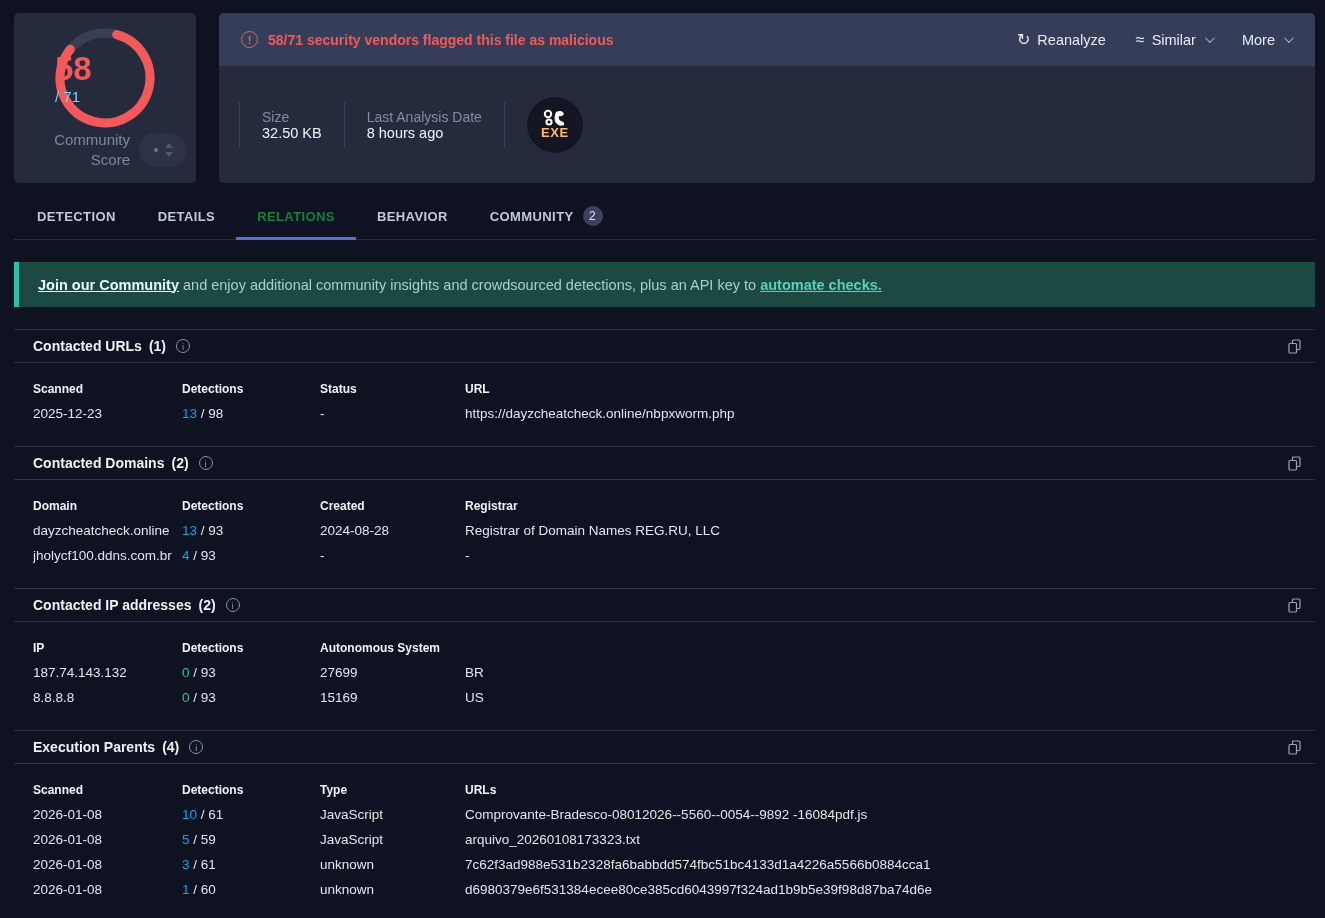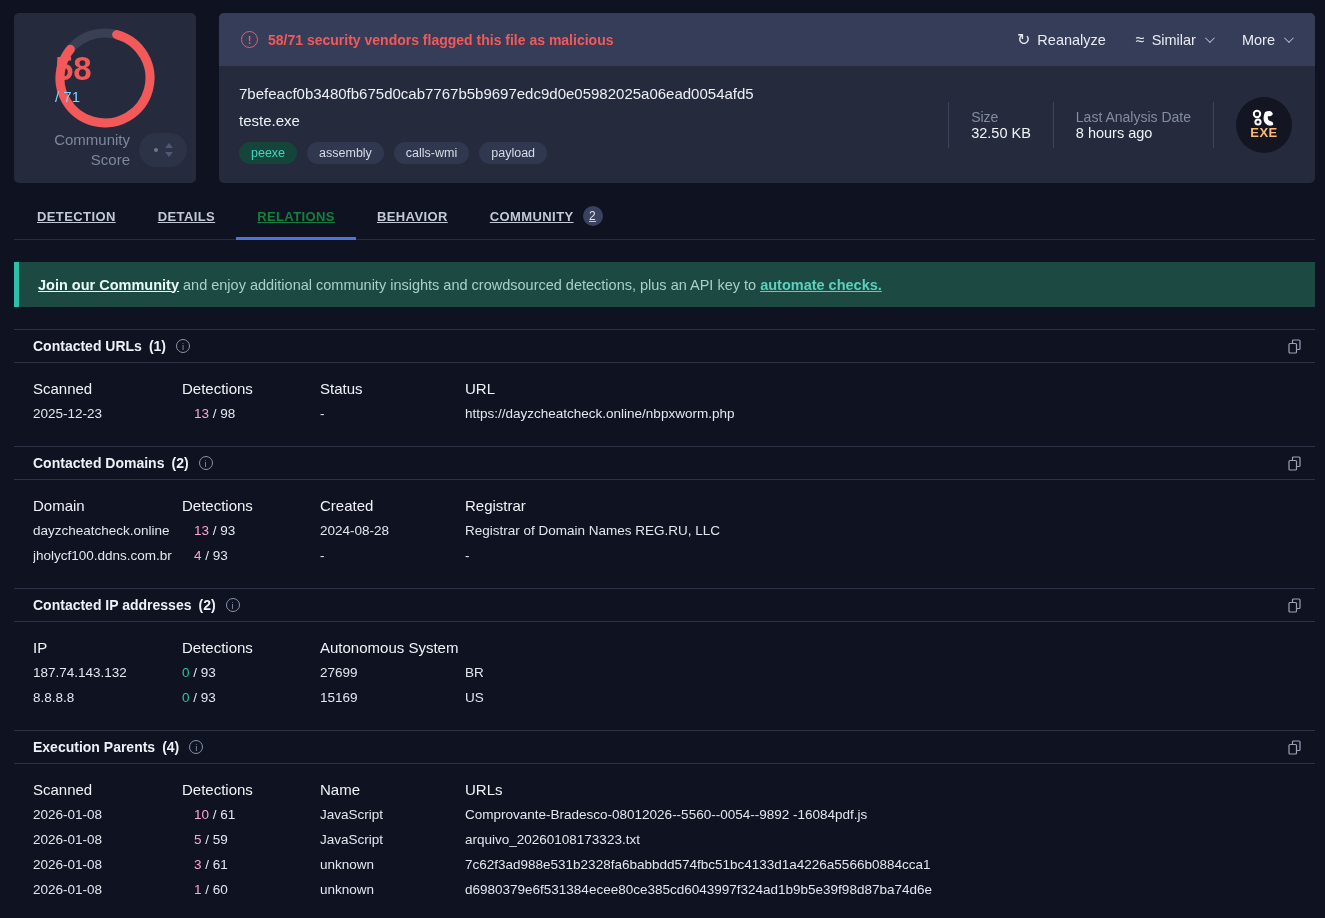--- a/index.html
+++ b/index.html
@@ -40,42 +40,42 @@
   .file-meta { display:flex; align-items:center; flex:none; }
   .vsep { width:1px; height:46px; background:#3c4459; flex:none; }
   .meta-block { padding:0 22px; }
   .meta-label { color:#828ca3; font-size:14px; margin-bottom:0; white-space:nowrap; }
   .meta-value { color:#f0f2f7; font-size:14.5px; white-space:nowrap; }
   .exe-badge { width:56px; height:56px; border-radius:50%; background:#131622; margin-left:22px; display:flex; flex-direction:column; align-items:center; justify-content:center; flex:none; }
   .exe-text { color:#fdba74; font-size:13px; font-weight:700; letter-spacing:.5px; margin-top:-2px; }
 
   
   .tabs { display:flex; align-items:stretch; height:45px; margin:12px 10px 0 14px; border-bottom:1px solid #272d3f; padding-left:2px; }
-  .tab { display:flex; align-items:center; padding:0 21px; font-size:13px; font-weight:700; letter-spacing:.4px; color:#c3c9d9; cursor:pointer; border-bottom:3px solid transparent; margin-bottom:-1px;text-decoration:underline; }
+  .tab { display:flex; align-items:center; padding:0 21px; font-size:13px; font-weight:700; letter-spacing:.4px; color:#c3c9d9; cursor:pointer; border-bottom:3px solid transparent; margin-bottom:-1px; }
   .tab.active { color:#15803d; border-bottom-color:#5273d6; }
   .tab-badge { margin-left:9px; min-width:20px; height:20px; padding:0 6px; border-radius:10px; background:#3a4260; color:#dfe3ee; font-size:12px; font-weight:400; display:flex; align-items:center; justify-content:center; }
 
   
   .cbanner { margin:22px 10px 0 14px; height:45px; background:#1c4a42; border-left:5px solid #2fbfa9; display:flex; align-items:center; padding-left:19px; font-size:14.5px; color:#a9cfc9; }
   .cbanner a { font-weight:700; text-decoration:underline; cursor:pointer; }
   .cbanner .l1 { color:#e8fbf7; }
   .cbanner .l2 { color:#5ad0bd; }
 
   
   .sections { margin:22px 10px 0 14px; }
   .sec-head { height:34px; border-top:1px solid #2d3346; border-bottom:1px solid #2d3346; display:flex; align-items:center; padding:0 14px 0 19px; }
   .sec-title { font-size:14px; font-weight:700; color:#eef1f7; }
   .sec-count { font-size:14px; font-weight:700; color:#eef1f7; margin-left:7px; }
   .info-icon { width:14px; height:14px; border:1px solid #8a93ab; border-radius:50%; color:#8a93ab; font-size:9.5px; display:flex; align-items:center; justify-content:center; margin-left:10px; font-style:normal; }
   .copy-btn { margin-left:auto; cursor:pointer; display:flex; align-items:center; }
   .sec-body { padding:13px 19px 20px; }
   .thead, .trow { display:grid; grid-template-columns:149px 138px 145px 1fr; height:25px; align-items:center; }
-  .thead span { font-size:15px; font-weight:400; color:#f0f2f8; }
+  .thead span { font-size:12px; font-weight:700; color:#f0f2f8; }
   .trow span { font-size:13.5px; color:#e2e6ee; white-space:nowrap; overflow:hidden; text-overflow:ellipsis; }
-  .num.bad { color:#f9a8d4;margin-left:12px; }
+  .num.bad { color:#0ea5e9; }
   .num.ok { color:#25c7a5; }
   .cell-link { cursor:pointer; }
 </style>
 </head>
 <body>
 
 <div class="top-row">
 
   <aside class="score-card">
     <div class="ring-wrap">
@@ -117,30 +117,20 @@
           <span>Similar</span>
           <span class="chev"></span>
         </div>
         <div class="action">
           <span>More</span>
           <span class="chev"></span>
         </div>
       </div>
     </div>
     <div class="file-body">
-      <div class="file-main">
-        <div class="hash">7befeacf0b3480fb675d0cab7767b5b9697edc9d0e05982025a06ead0054afd5</div>
-        <div class="fname">teste.exe</div>
-        <div class="tags">
-          <span class="tag green">peexe</span>
-          <span class="tag">assembly</span>
-          <span class="tag">calls-wmi</span>
-          <span class="tag">payload</span>
-        </div>
-      </div>
       <div class="file-meta">
         <span class="vsep"></span>
         <div class="meta-block">
           <div class="meta-label">Size</div>
           <div class="meta-value">32.50 KB</div>
         </div>
         <span class="vsep"></span>
         <div class="meta-block">
           <div class="meta-label">Last Analysis Date</div>
           <div class="meta-value">8 hours ago</div>
@@ -282,21 +272,21 @@
         <svg width="13" height="15" viewBox="0 0 13 15">
             <rect x="4.5" y="1" width="7.5" height="9.5" rx="1" fill="none" stroke="#9aa2b6" stroke-width="1.2"></rect>
             <rect x="1" y="4.5" width="7.5" height="9.5" rx="1" fill="#0f1220" stroke="#9aa2b6" stroke-width="1.2"></rect>
           </svg>
       </span>
     </div>
     <div class="sec-body">
       <div class="thead">
         <span>Scanned</span>
           <span>Detections</span>
-          <span>Name</span>
+          <span>Type</span>
           <span>URLs</span>
       </div>
       <div class="trow">
         <span>2026-01-08</span>
         <span><span class="num bad">10</span> <span>/ 61</span></span>
         <span>JavaScript</span>
         <span class="cell-link">Comprovante-Bradesco-08012026--5560--0054--9892 -16084pdf.js</span>
       </div>
       <div class="trow">
         <span>2026-01-08</span>

